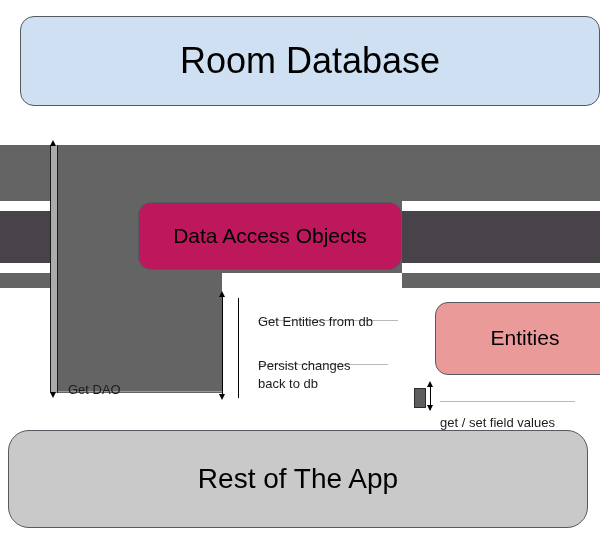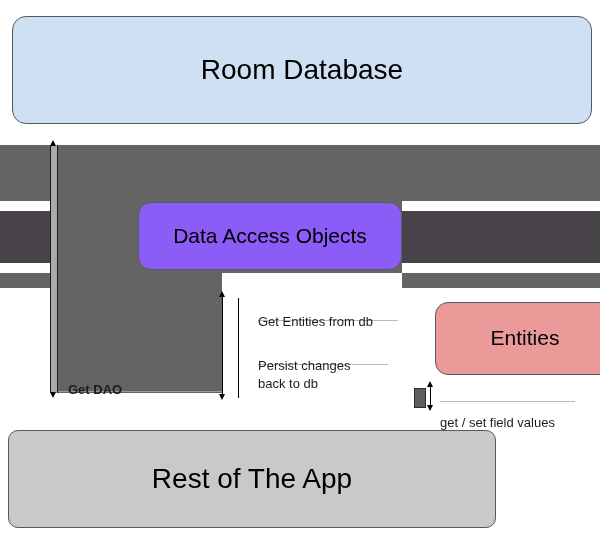--- a/index.html
+++ b/index.html
@@ -27,43 +27,43 @@
     border-radius: 12px;
     display: flex;
     align-items: center;
     justify-content: center;
     color: #000000;
     text-align: center;
     line-height: 1.15;
     z-index: 40;
   }
   #node-room-database {
-    left: 12px;
+    left: 20px;
     top: 16px;
     width: 580px;
-    height: 108px;
+    height: 90px;
     background: #cfe0f2;
-    font-size: 28px;
+    font-size: 36px;
     border-radius: 14px;
   }
   #node-rest-of-app {
     left: 8px;
     top: 430px;
-    width: 488px;
+    width: 580px;
     height: 98px;
     background: #c9c9c9;
     font-size: 28px;
-    border-radius: 10px;
+    border-radius: 21px;
   }
   #node-dao {
     left: 138px;
     top: 202px;
     width: 264px;
     height: 68px;
-    background: #8b5cf6;
+    background: #be185d;
     font-size: 21px;
     border-radius: 13px;
   }
   #node-entities {
     left: 408px;
     top: 302px;
     width: 180px;
     height: 73px;
     background: #eb9a9a;
     font-size: 21px;
@@ -164,21 +164,21 @@
 
   
   .label {
     position: absolute;
     font-size: 13px;
     color: #1c1c1c;
     white-space: nowrap;
     z-index: 35;
     line-height: 1.35;
   }
-  #label-get-dao         { left: 68px;  top: 381px; font-weight: bold; }
+  #label-get-dao         { left: 68px;  top: 381px; }
   #label-get-entities    { left: 258px; top: 313px; }
   #label-persist-changes { left: 258px; top: 357px; }
   #label-field-values    { left: 440px; top: 414px; }
 </style>
 </head>
 <body>
 
 <div id="canvas">
 
   <div class="band" id="band-upper-left"></div>

